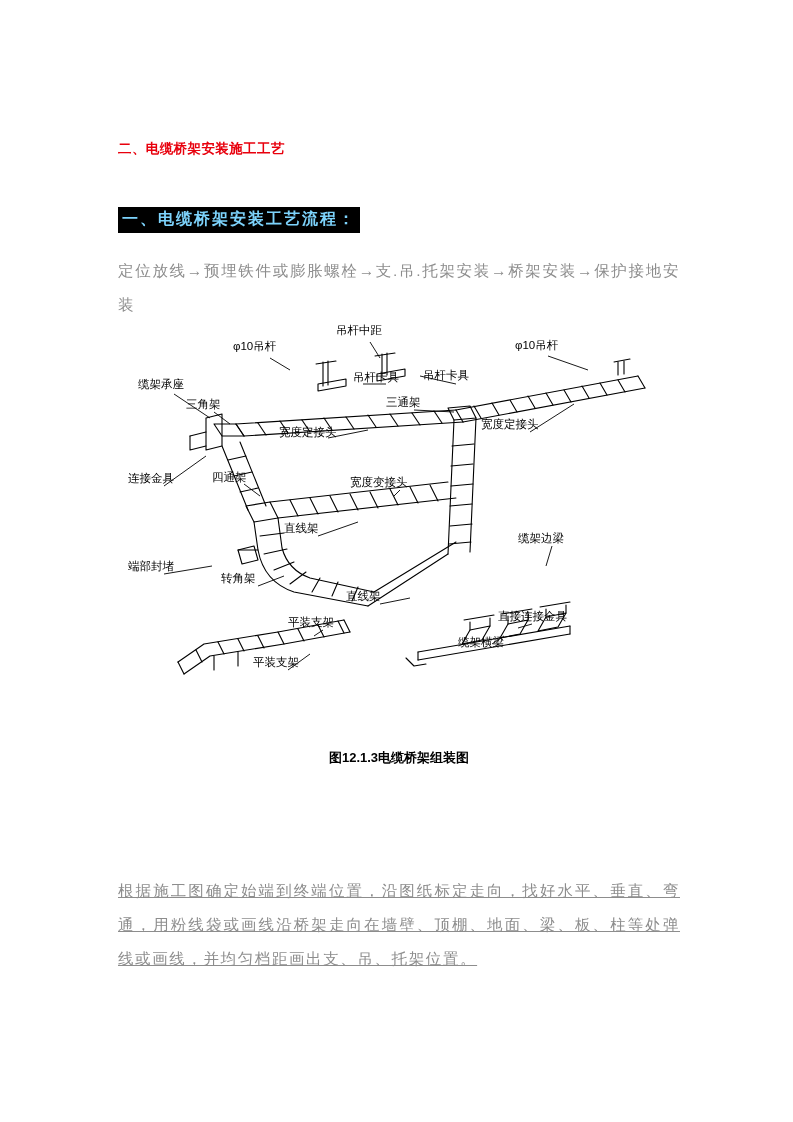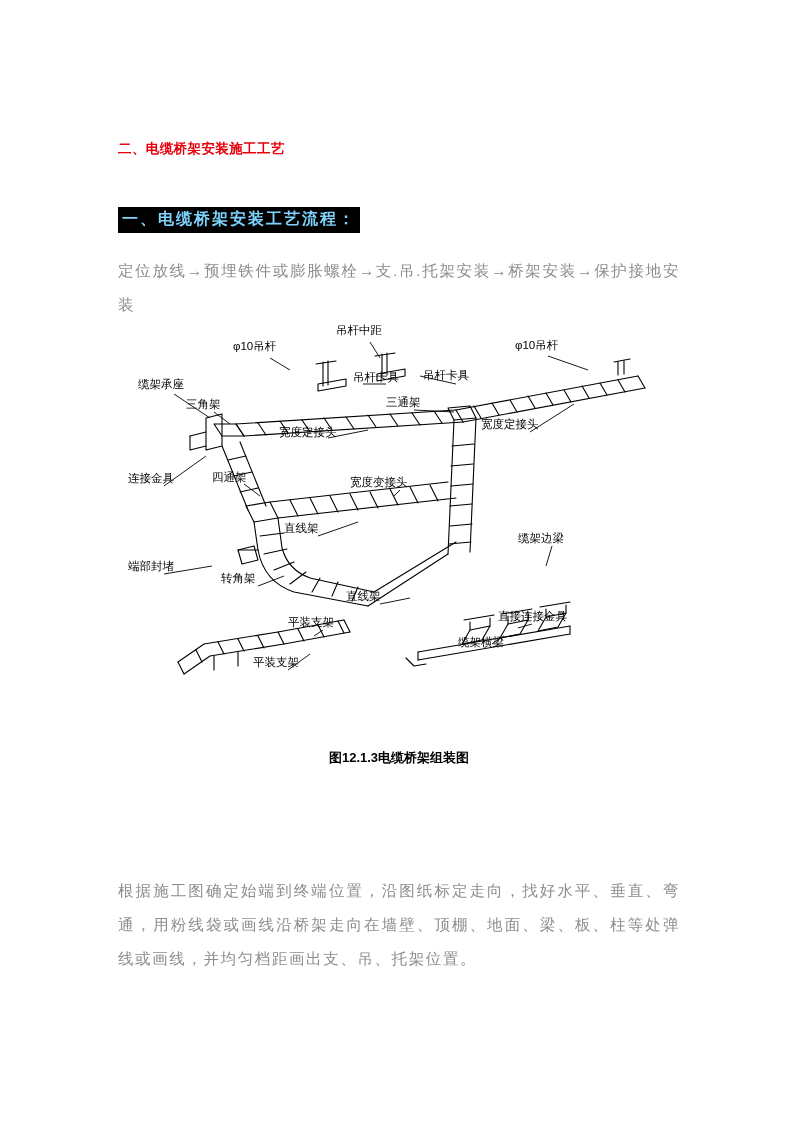--- a/index.html
+++ b/index.html
@@ -63,20 +63,21 @@
   #flow-text {
     left: 118px;
     top: 248px;
     width: 562px;
     margin-top: 6px;
   }
   #position-text {
     left: 118px;
     top: 874px;
     width: 562px;
+    text-decoration: underline;
   }
 
   
   #figure {
     position: absolute;
     left: 118px;
     top: 314px;
     width: 562px;
     height: 400px;
   }

